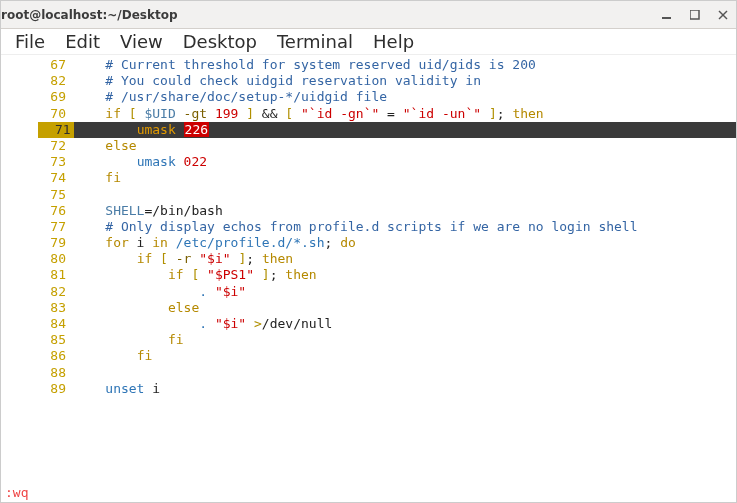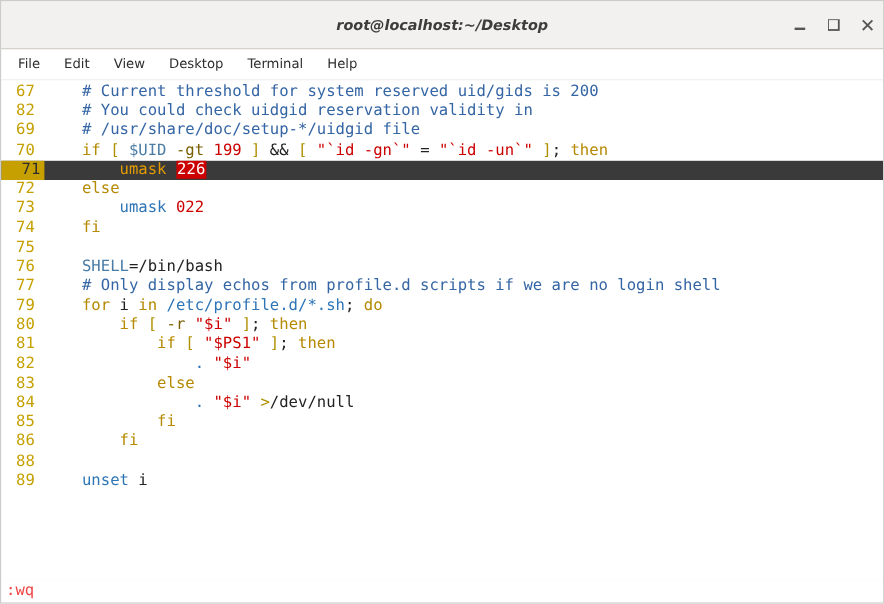--- a/index.html
+++ b/index.html
@@ -8,27 +8,25 @@
   font-size: 13px;
   background: #f2f1f0;
   width: 737px;
   height: 503px;
   display: flex;
   flex-direction: column;
   border: 1px solid #ccc;
 }
 .titlebar {
   background: #f2f1f0;
-  height: 40px;
+  height: 28px;
   display: flex;
   align-items: center;
-  justify-content: center;
   position: relative;
   border-bottom: 1px solid #d4d0cc;
-  font-style: italic;
 }
 .titlebar-title {
   font-family: "DejaVu Sans", sans-serif;
   font-weight: bold;
   font-size: 12px;
   color: #3c3c3c;
 }
 .window-controls {
   position: absolute;
   right: 6px;
@@ -46,36 +44,37 @@
   font-family: sans-serif;
 }
 .menubar {
   background: #ffffff;
   height: 26px;
   display: flex;
   align-items: center;
   padding: 0 6px;
   gap: 4px;
   font-family: "DejaVu Sans", sans-serif;
-  font-size: 11px;
+  font-size: 18px;
   color: #2e2e2e;
   border-bottom: 1px solid #eee;
 }
 .menu-item { padding: 3px 8px; }
 .editor {
   background: #ffffff;
   flex: 1;
   overflow: hidden;
   padding-top: 2px;
 }
 .line {
   display: flex;
   height: 16.2px;
   line-height: 16.2px;
   white-space: pre;
+  margin-left: 37px;
 }
 .gutter {
   width: 36px;
   text-align: right;
   padding-right: 8px;
   color: #c5a000;
 }
 .code { flex: 1; }
 .hl-line { background: #3a3a3a; }
 .hl-line .gutter { background: #c5a000; color: #2e2e2e; padding-left: 17px; }

